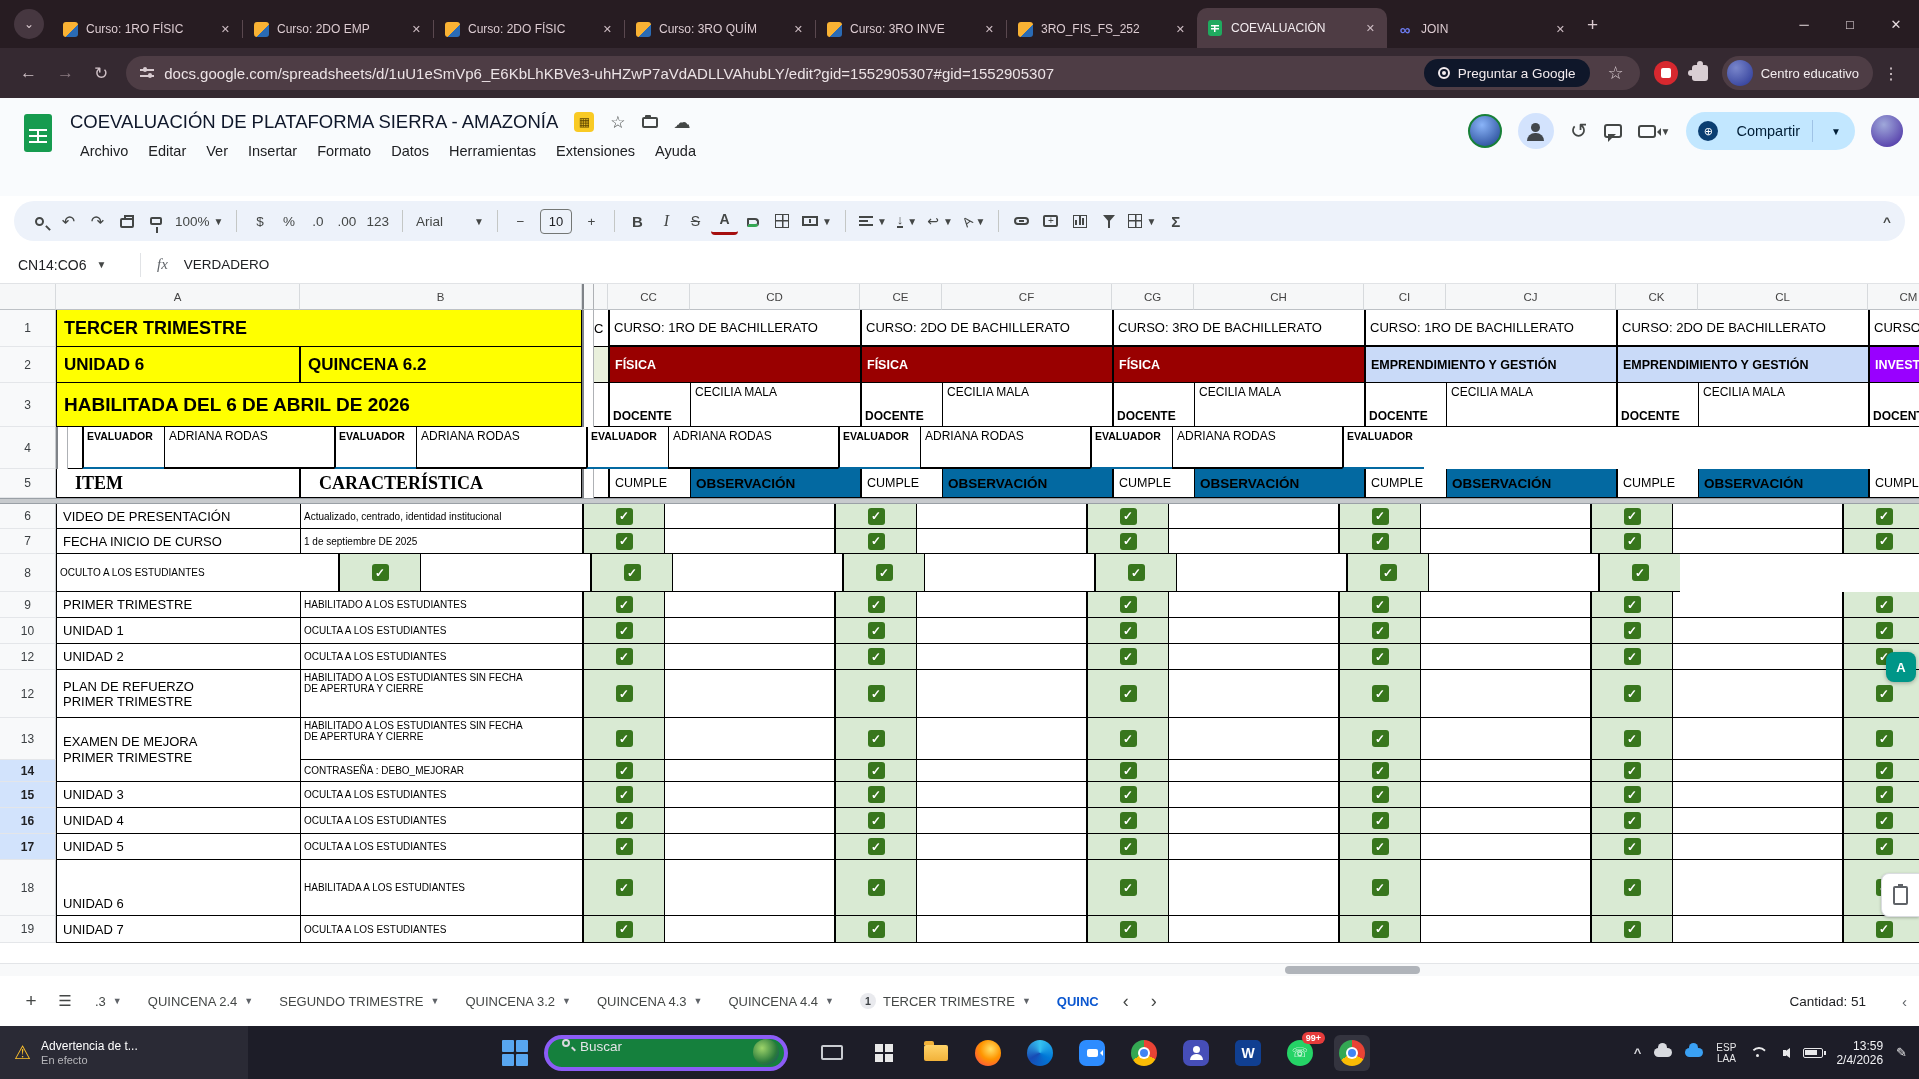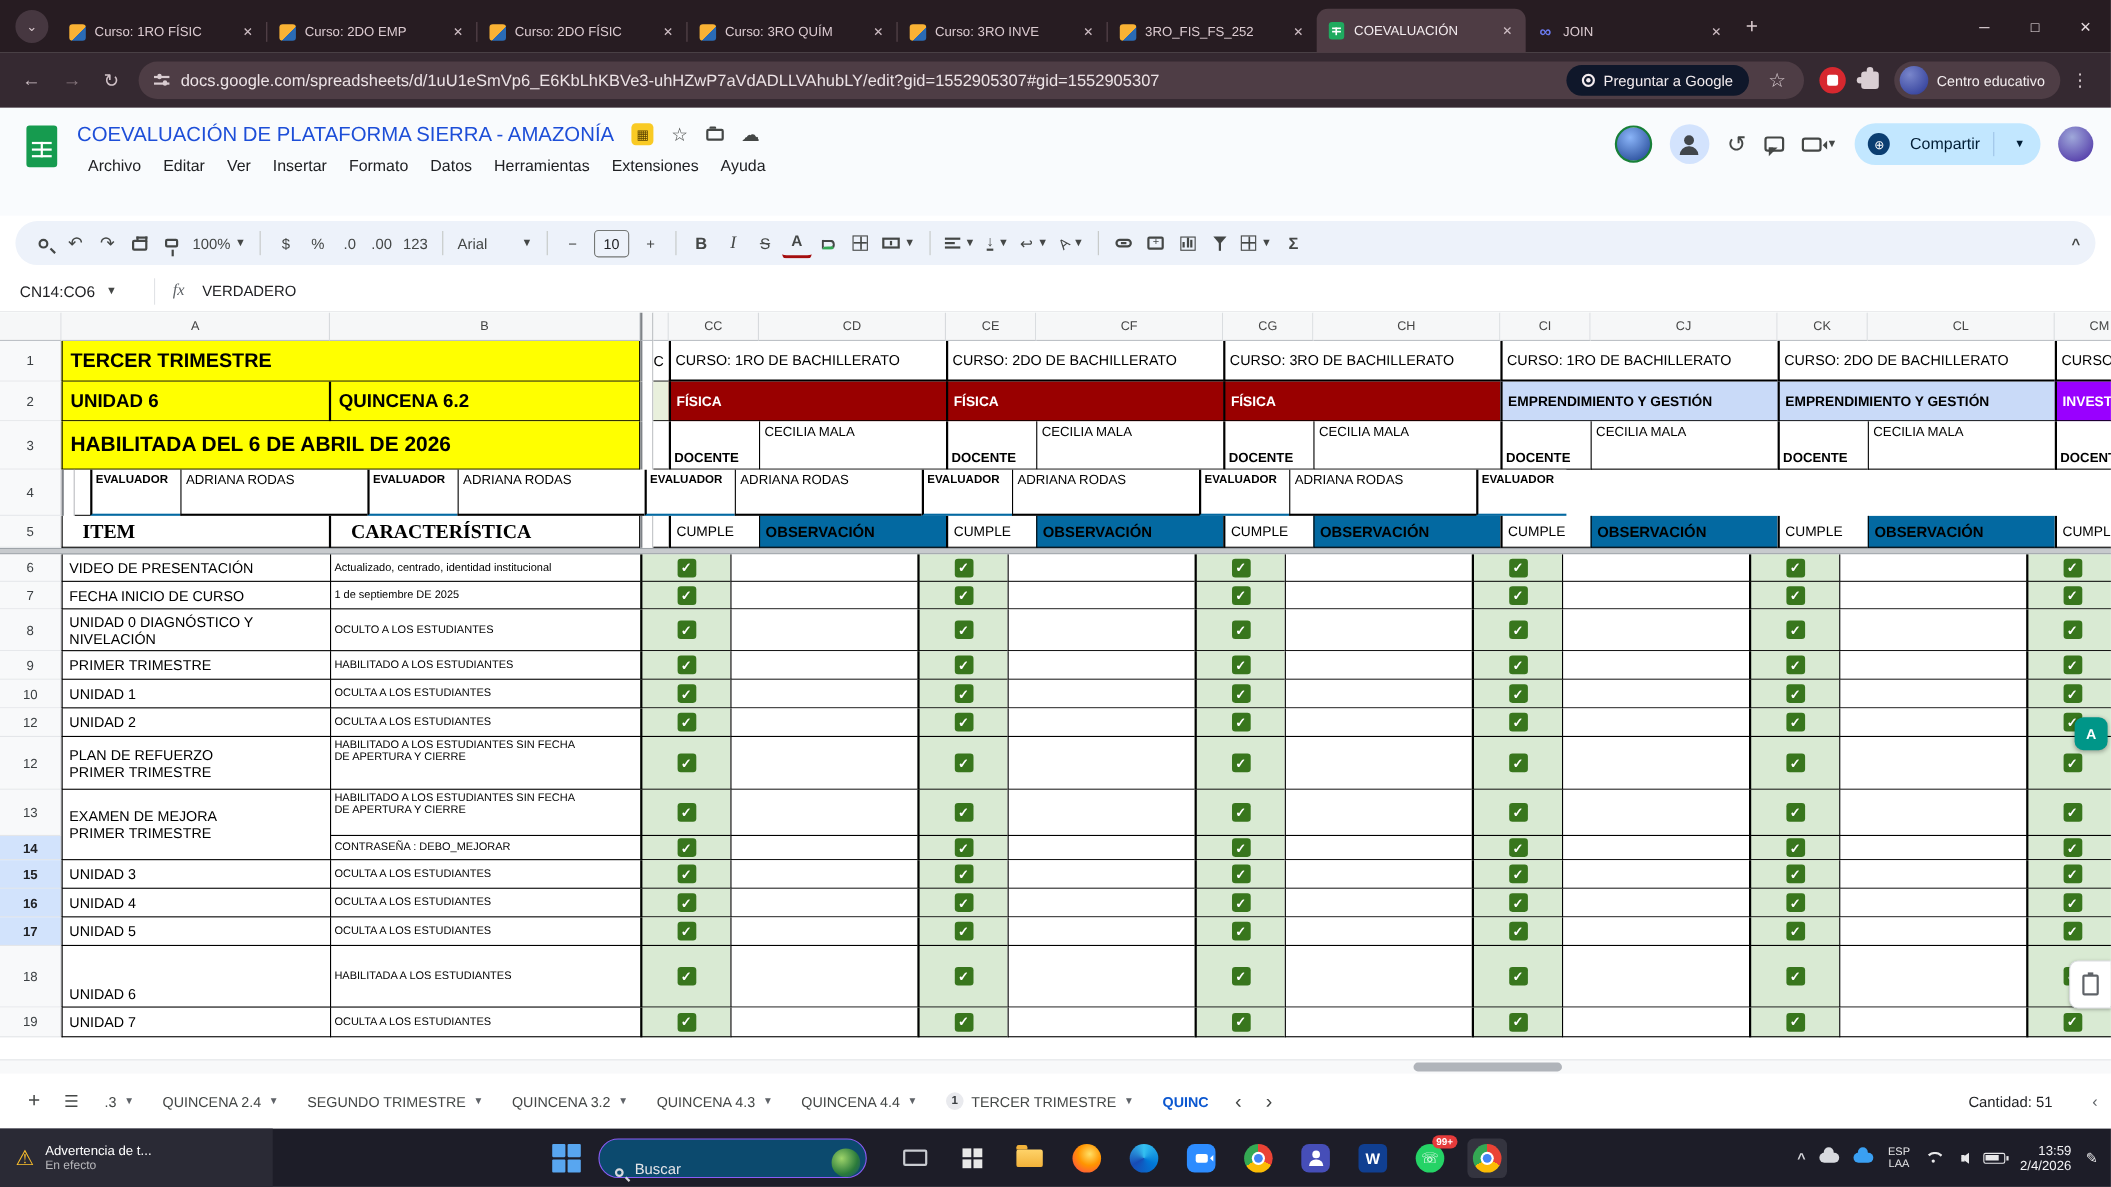--- a/index.html
+++ b/index.html
@@ -46,21 +46,21 @@
   .chip-label { font-size:13px; color:#f3edef; white-space:nowrap; }
   .kebab { color:#d9ccd1; font-size:16px; padding:0 10px; }
 
   
   .gs-header { height:98px; background:#f9fbfd; position:relative; }
   .gs-logo { position:absolute; left:24px; top:16px; width:28px; height:38px; background:#169b4f; border-radius:3px; }
   .gs-logo::after { content:""; position:absolute; left:5px; top:15px; width:18px; height:14px;
     background:linear-gradient(#fff,#fff) 0 0/18px 2px no-repeat, linear-gradient(#fff,#fff) 0 6px/18px 2px no-repeat, linear-gradient(#fff,#fff) 0 12px/18px 2px no-repeat, linear-gradient(#fff,#fff) 8px 0/2px 14px no-repeat; }
   .title-wrap { margin-left:70px; padding-top:10px; }
   .title-row { display:flex; align-items:center; gap:16px; height:28px; }
-  .gs-title { font-size:18.5px; color:#1d4ed8; white-space:nowrap; }
+  .gs-title { font-size:18.5px; color:#0f172a; white-space:nowrap; }
   .badge-yellow { width:20px; height:20px; border-radius:4px; background:#f9ca24; color:#5c4400; font-size:12px; display:flex; align-items:center; justify-content:center; }
   .hdr-ic { color:#444746; font-size:17px; }
   .folder-icon { width:16px; height:11px; border:2px solid #444746; border-radius:2px; position:relative; }
   .folder-icon::before { content:""; position:absolute; top:-4px; left:1px; width:6px; height:2px; background:#444746; border-radius:1px 1px 0 0; }
   .menu-bar { display:flex; margin-top:2px; }
   .menu-item { padding:5px 10px; font-size:14.5px; color:#202124; border-radius:6px; }
   .hdr-right { position:absolute; right:16px; top:14px; display:flex; align-items:center; gap:16px; }
   .avatar-ring { width:34px; height:34px; border-radius:50%; border:2px solid #188038; background:radial-gradient(circle at 40% 30%,#8ab4f8,#1a3e8c); }
   .persons-circle { width:36px; height:36px; border-radius:50%; background:#d3e3fd; display:flex; align-items:center; justify-content:center; position:relative; }
   .person-glyph { width:9px; height:9px; border-radius:50%; background:#41464b; position:relative; top:-4px; }
@@ -177,21 +177,21 @@
   .schev { color:#5f6368; font-size:15px; margin-right:12px; }
 
   
   .taskbar { height:53px; background:#1d1d28; display:flex; align-items:center; color:#fff; }
   .toast { width:248px; height:53px; background:#2a2a35; display:flex; align-items:center; gap:10px; padding-left:14px; flex:none; }
   .toast-warn { color:#fcc02c; font-size:19px; }
   .toast-t { font-size:12px; color:#fff; }
   .toast-s { font-size:11px; color:#b7b7bb; margin-top:1px; }
   .start-btn { margin-left:254px; width:26px; height:26px; display:grid; grid-template-columns:12px 12px; grid-gap:2px; flex:none; }
   .start-btn i { background:#58a6f0; border-radius:1px; display:block; }
-  .search-pill { margin-left:16px; width:244px; height:36px; border-radius:18px; background:#0c4a6e; border:1px solid #8b5cf6; display:flex; align-items:flex-end; gap:10px; padding:0 5px 0 14px; flex:none; }
+  .search-pill { margin-left:16px; width:244px; height:36px; border-radius:18px; background:#15803d; border:4px solid #8b5cf6; display:flex; align-items:flex-start; gap:10px; padding:0 5px 0 14px; flex:none; }
   .smag { width:8px; height:8px; border:2px solid #d8d8dd; border-radius:50%; position:relative; flex:none; }
   .smag::after { content:""; position:absolute; left:7px; top:7px; width:5px; height:2px; background:#d8d8dd; transform:rotate(45deg); }
   .search-label { font-size:13.5px; color:#e4e4e8; flex:1; }
   .search-img { width:26px; height:26px; border-radius:50%; background:radial-gradient(circle at 35% 35%,#9ed46a,#2a7a3b 60%,#174a77); }
   .apps { display:flex; gap:16px; margin-left:26px; align-items:center; }
   .app { width:36px; height:36px; border-radius:6px; display:flex; align-items:center; justify-content:center; position:relative; }
   .app.active { background:#34343f; }
   .i-display { width:22px; height:15px; border:2px solid #c9ccd1; border-radius:2px; }
   .i-office { width:18px; height:18px; display:grid; grid-template-columns:8px 8px; grid-gap:2px; }
   .i-office i { background:#e8e8e8; display:block; }
@@ -622,22 +622,20 @@
       <div class="dcum c82">
         <div class="cb">✓</div>
       </div>
       <div class="dobs c170"></div>
       <div class="dcum c82">
         <div class="cb">✓</div>
       </div>
     </div>
     <div class="grow" style="height: 38px;">
       <div class="rh c56">8</div>
-      <div class="da c244">UNIDAD 0 DIAGNÓSTICO Y
-NIVELACIÓN</div>
       <div class="db c282">OCULTO A LOS ESTUDIANTES</div>
       <div class="dcum c82">
         <div class="cb">✓</div>
       </div>
       <div class="dobs c170"></div>
       <div class="dcum c82">
         <div class="cb">✓</div>
       </div>
       <div class="dobs c170"></div>
       <div class="dcum c82">

